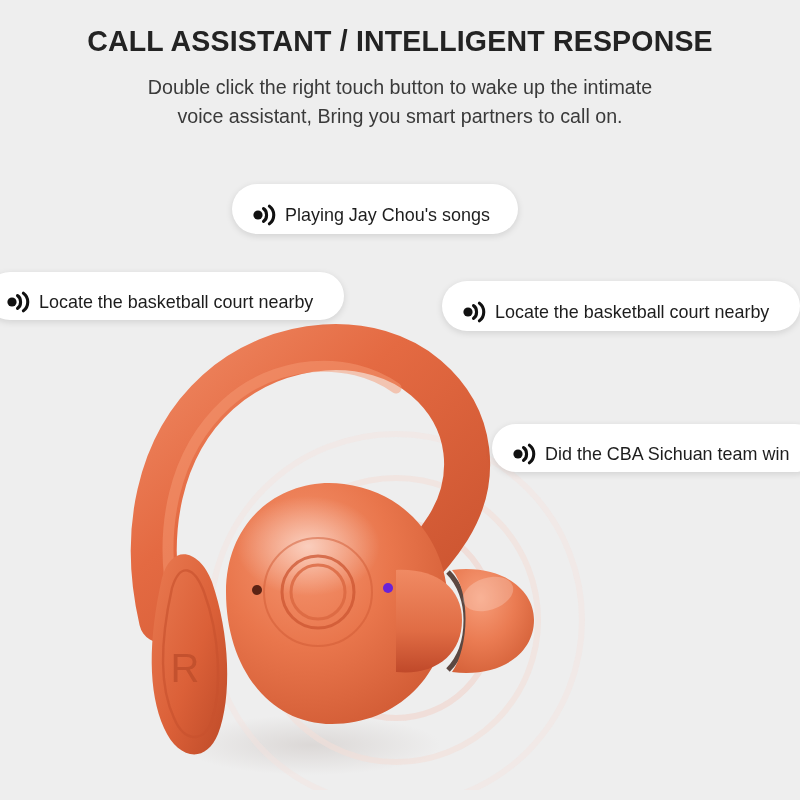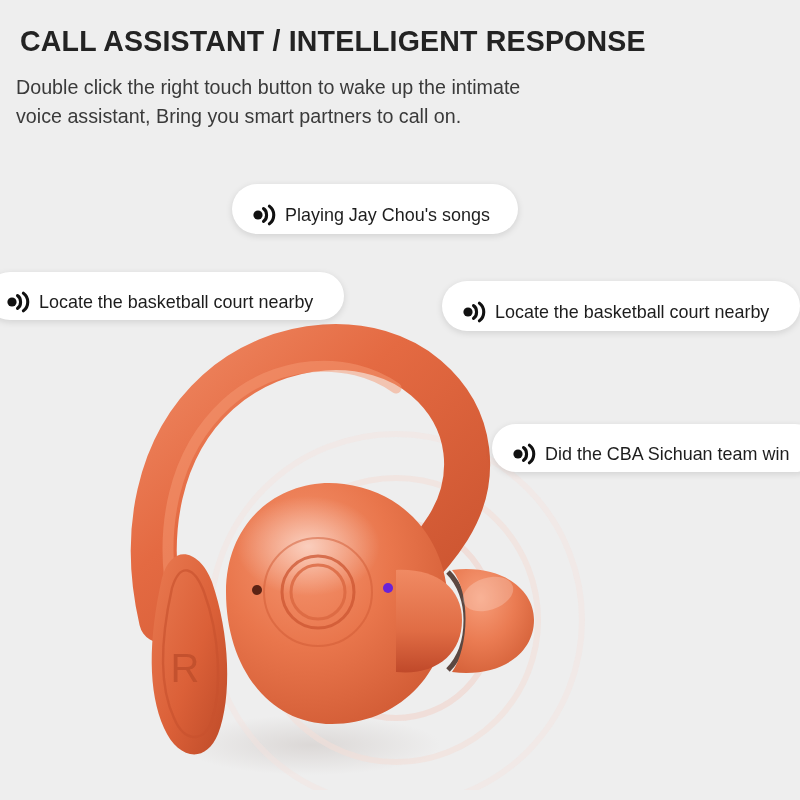--- a/index.html
+++ b/index.html
@@ -22,21 +22,21 @@
     background: #eeeeee;
     overflow: hidden;
   }
 
   
   .header {
     position: absolute;
     left: 0;
     top: 0;
     width: 800px;
-    text-align: left;
+    text-align: center;
   }
   .title {
     margin: 0;
     padding-top: 24px;
     font-size: 30px;
     font-weight: bold;
     letter-spacing: 0.2px;
     color: #232323;
     font-family: "Liberation Sans", "DejaVu Sans", sans-serif;
     transform: scaleX(0.95);

